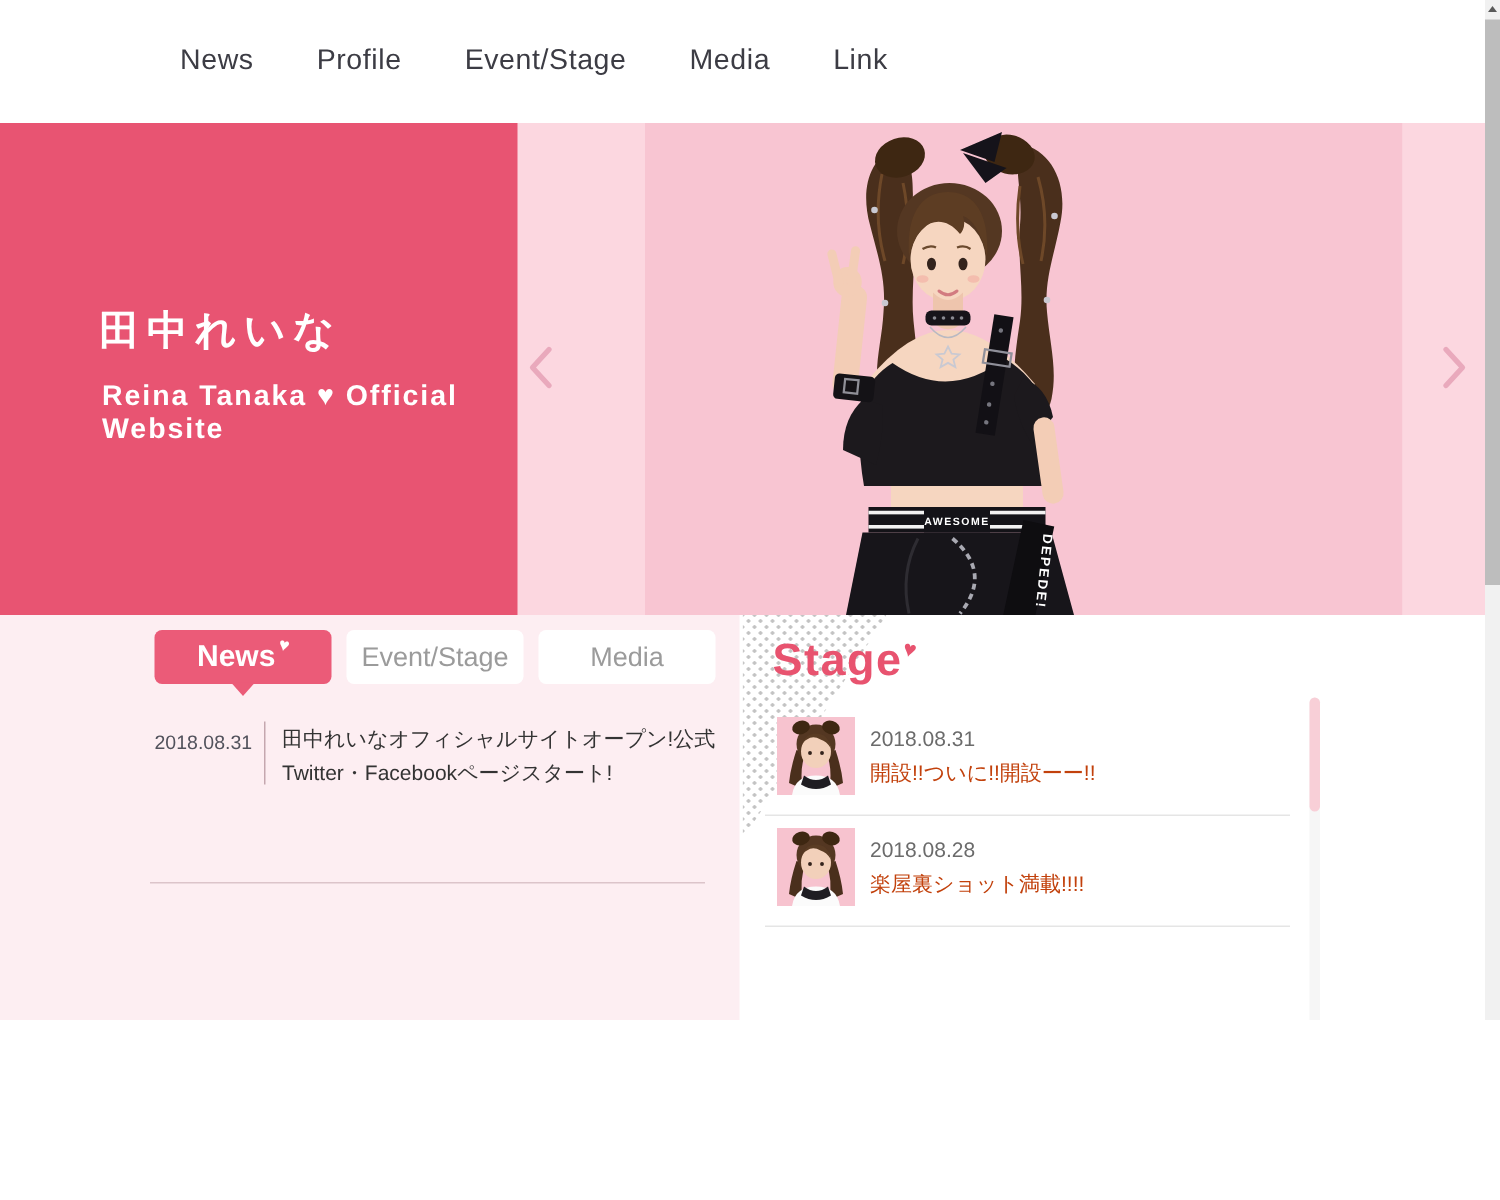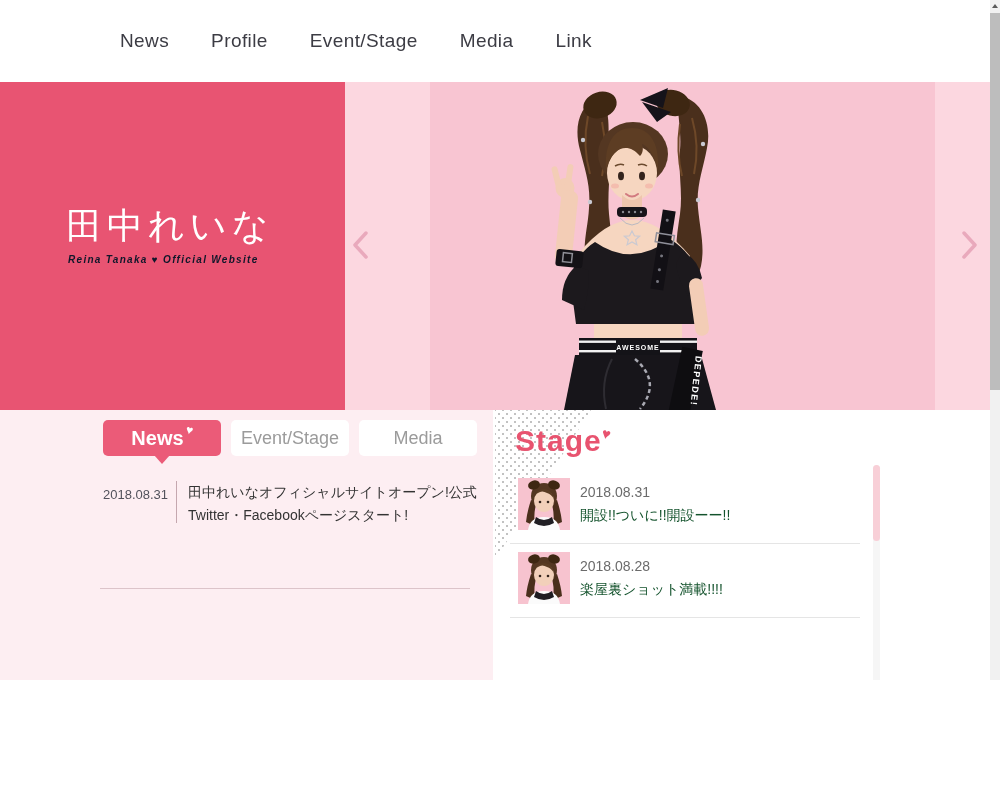--- a/index.html
+++ b/index.html
@@ -5,24 +5,24 @@
   html,body{margin:0;padding:0;background:#fff;}
   #page{position:relative;width:1000px;height:680px;overflow:hidden;background:#fff;
         font-family:"Liberation Sans","DejaVu Sans",sans-serif;}
   
   .header{position:absolute;left:0;top:0;width:990px;height:82px;background:#fff;}
   .nav{position:absolute;left:120px;top:30px;display:flex;gap:42px;}
   .nav a{color:#3c3c44;font-size:19px;font-weight:500;letter-spacing:.4px;text-decoration:none;cursor:pointer;}
   
   .hero{position:absolute;left:0;top:82px;width:990px;height:328px;background:#fcd7e0;}
   .hero-left{position:absolute;left:0;top:0;width:345px;height:328px;background:#e85472;}
-  .site-title{position:absolute;left:66px;top:120px;margin:0;color:#fff;font-size:36px;
-              font-weight:400;letter-spacing:5px;}
-  .site-sub{position:absolute;left:68px;top:172px;margin:0;color:#0f172a;font-size:10px;
-            font-weight:bold;letter-spacing:1.3px;font-style:italic;}
+  .site-title{position:absolute;left:66px;top:120px;margin:0;color:#fff;font-size:27px;
+              font-weight:700;letter-spacing:5px;}
+  .site-sub{position:absolute;left:68px;top:172px;margin:0;color:#ffffff;font-size:19px;
+            font-weight:bold;letter-spacing:1.3px;}
   .car-arrow{position:absolute;top:148px;width:22px;height:30px;background:none;border:none;
              padding:0;cursor:pointer;}
   .car-arrow svg{display:block;}
   .car-prev{left:350px;}
   .car-next{left:958px;}
   .photo{position:absolute;left:430px;top:0;width:505px;height:328px;}
   
   .news-col{position:absolute;left:0;top:410px;width:493px;height:355px;background:#fdeef2;}
   .tabs{position:absolute;left:103px;top:10px;display:flex;gap:10px;}
   .tab{width:118px;height:36px;border-radius:5px;display:flex;align-items:center;justify-content:center;
@@ -41,21 +41,21 @@
   .dots-corner{position:absolute;left:0;top:0;width:96px;height:150px;
      background-image:radial-gradient(#c2c2c2 1px,transparent 1.4px),radial-gradient(#c2c2c2 1px,transparent 1.4px);
      background-size:8px 8px;background-position:0 0,4px 4px;
      clip-path:polygon(0 0,100% 0,0 100%);}
   .blog-title{position:absolute;left:20px;top:14px;margin:0;color:#e8536f;font-size:30px;
               font-weight:bold;letter-spacing:1px;}
   .blog-title .blog-heart{font-size:15px;display:inline-block;transform:translateY(-12px) rotate(14deg);}
   .blog-item{position:absolute;left:23px;width:340px;height:62px;cursor:pointer;}
   .blog-item .bthumb{position:absolute;left:0;top:0;width:52px;height:52px;}
   .b-date{position:absolute;left:62px;top:6px;font-size:14px;color:#6b6b6b;}
-  .b-title{position:absolute;left:62px;top:29px;font-size:14px;color:#14532d;}
+  .b-title{position:absolute;left:62px;top:29px;font-size:14px;color:#c2410c;}
   .blog-div{position:absolute;left:15px;width:350px;height:1px;background:#e5e5e5;}
   .blog-sb{position:absolute;left:378px;top:55px;width:7px;height:290px;background:#f6f6f6;border-radius:4px;cursor:pointer;}
   .blog-sb-thumb{position:absolute;left:0;top:0;width:7px;height:76px;background:#f8cfd7;border-radius:4px;}
   
   .top-stripes{position:absolute;left:894px;top:726px;width:70px;height:33px;border-radius:8px;
      background:repeating-linear-gradient(135deg,#f2a0b4 0 2.5px,#fff 2.5px 5.5px);}
   .top-btn{position:absolute;left:888px;top:720px;width:70px;height:33px;border:none;border-radius:8px;
      background:#e8476b;color:#fff;font-size:15px;font-weight:bold;cursor:pointer;
      font-family:inherit;display:flex;align-items:center;justify-content:center;gap:5px;}
   .top-btn .up-glyph{font-size:9px;}

